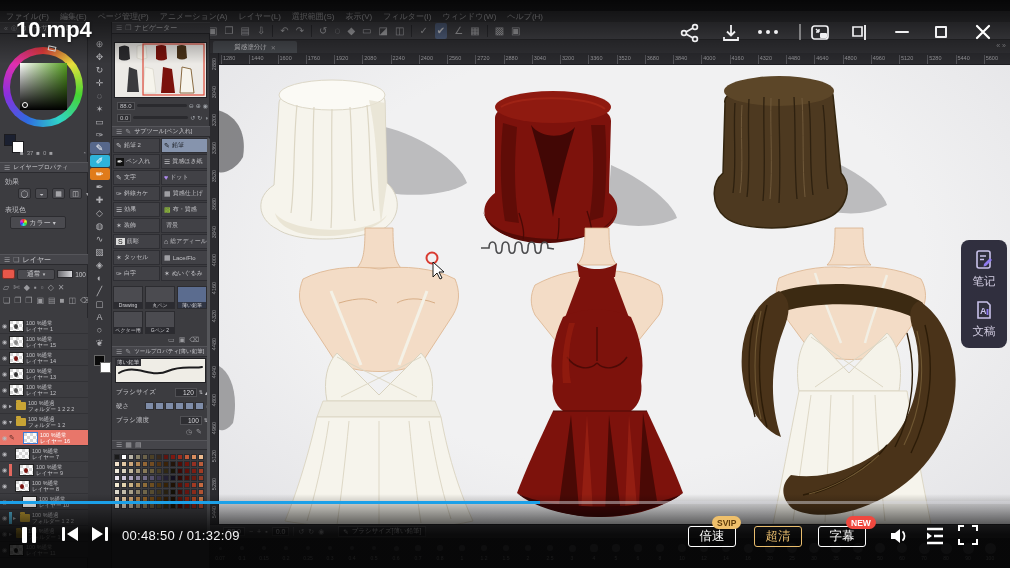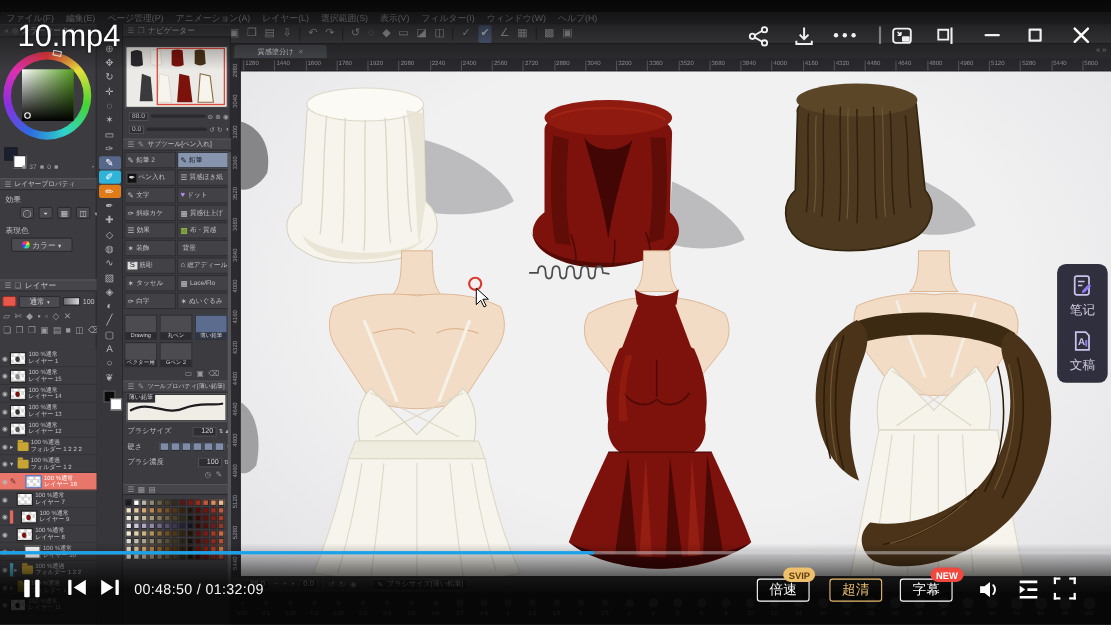--- a/index.html
+++ b/index.html
@@ -88,21 +88,21 @@
   #statusbar { left:210px; top:524px; width:800px; height:14px; background:#3b3b3f; border-top:1px solid #25252a; display:flex; align-items:center; gap:4px; padding-left:6px; color:#a8a8ac; font-size:7px; }
   #statusbar .vbox { background:#2c2c30; border:1px solid #505054; padding:0 3px; color:#c6c6ca; }
   #tooltip-chip { background:#2c2c30; border:1px solid #505054; color:#c2c2c6; font-size:6.5px; padding:0 4px; display:flex; gap:3px; align-items:center; }
   #presets { left:210px; top:538px; width:800px; height:30px; background:#29292d; }
   .pdot { position:absolute; background:#4e4e53; border-radius:50%; }
   .plab { position:absolute; font-size:5px; color:#8e8e92; text-align:center; width:20px; }
 
   
   #grad-top { left:0; top:0; width:1010px; height:64px; background:linear-gradient(rgba(0,0,0,.78), rgba(0,0,0,0)); pointer-events:none; }
   #grad-bot { left:0; top:494px; width:1010px; height:74px; background:linear-gradient(rgba(0,0,0,0), rgba(0,0,0,.82) 55%); pointer-events:none; }
-  #vtitle { left:16px; top:17px; font-size:28px; font-weight:normal; color:#fff; text-shadow:0 1px 3px rgba(0,0,0,.6); }
+  #vtitle { left:16px; top:17px; font-size:22px; font-weight:bold; color:#fff; text-shadow:0 1px 3px rgba(0,0,0,.6); }
   .topico { top:23px; width:20px; height:20px; color:#f0f0f2; }
   #progress-track { left:0; top:501px; width:1010px; height:3px; background:rgba(215,215,222,.48); }
   #progress-fill { left:0; top:501px; width:540px; height:3px; }
   .pbtn { top:526px; height:21px; border:1.5px solid #fff; border-radius:3px; color:#fff; font-size:12.5px; display:flex; align-items:center; justify-content:center; background:rgba(0,0,0,.15); }
   .pbtn.gold { border-color:#e9bd6e; color:#e9bd6e; }
   .badge { top:516px; height:13px; border-radius:7px; font-size:8.5px; font-weight:bold; display:flex; align-items:center; justify-content:center; padding:0 5px; }
   #time { left:122px; top:528px; color:#f4f4f6; font-size:13px; letter-spacing:.3px; }
   .bar2 { background:#fff; border-radius:1px; }
   #sidefloat { left:961px; top:240px; width:46px; height:108px; background:rgba(22,20,38,.88); border-radius:8px; display:flex; flex-direction:column; align-items:center; justify-content:space-evenly; }
   .sideitem { display:flex; flex-direction:column; align-items:center; gap:3px; }

